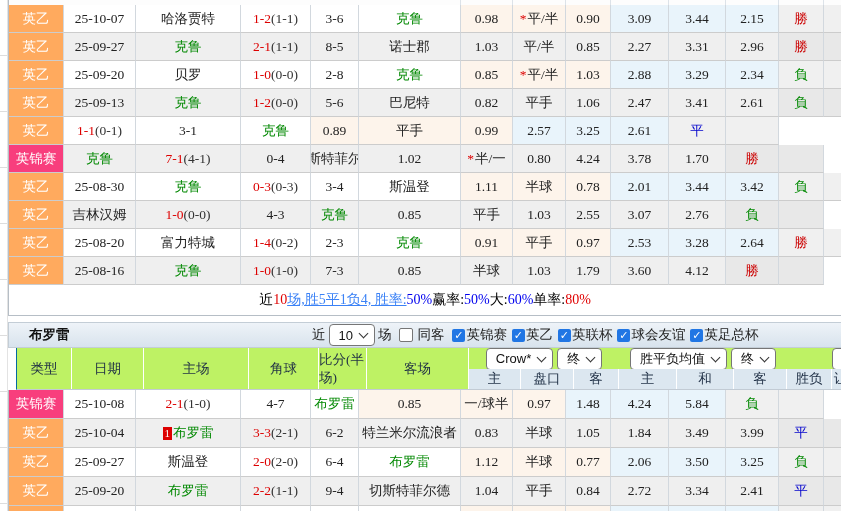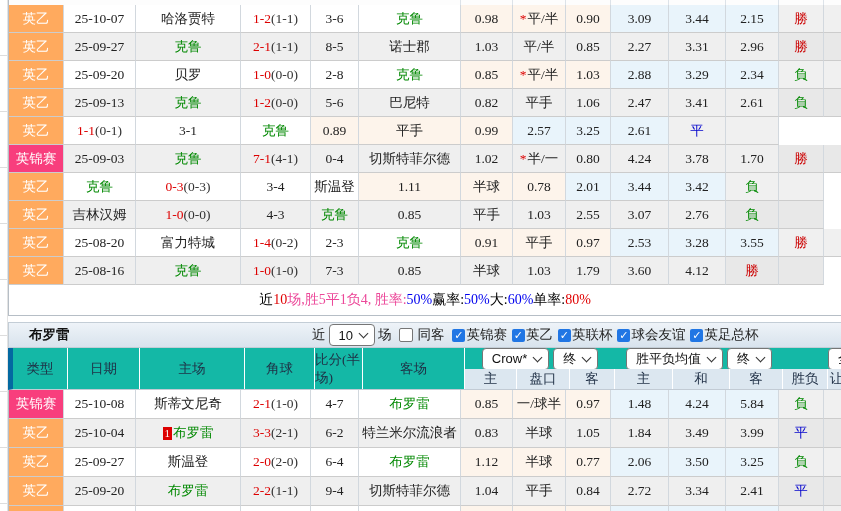--- a/index.html
+++ b/index.html
@@ -50,21 +50,21 @@
   .cb.on{background:#2176e4;color:#fff;font-size:11px;font-weight:bold;
          font-family:"Liberation Sans","DejaVu Sans",sans-serif;}
   .cb.off{background:#fff;border:1px solid #767676;width:12px;height:12px;}
   .sel{display:inline-flex;align-items:center;background:#fff;border:1px solid #767676;border-radius:4px;
        height:20px;padding:0 7px 0 9px;font-family:"Liberation Sans","DejaVu Sans",sans-serif;
        font-size:13px;color:#111;flex:none;}
   .caret{width:6px;height:6px;border-right:1.6px solid #333;border-bottom:1.6px solid #333;
          transform:rotate(45deg);margin:-3px 0 0 7px;flex:none;}
   
   .t2h{display:grid;grid-template-columns:55px 72px 105px 70px 48px 102px 52px 53px 45px 58px 57px 53px 45px 18px;
-       grid-template-rows:21px 20px;background:#14b8a6;border-left:5px solid #0369a1;border-bottom:1px solid #c2cbd4;}
+       grid-template-rows:21px 20px;background:#bef264;border-left:1px solid #0369a1;border-bottom:1px solid #c2cbd4;margin-left:8px;}
   .t2h .hcell{grid-row:1/3;display:flex;align-items:center;justify-content:center;color:#1f2f45;
               border-right:1px solid #ffffff;}
   .t2h .sh{grid-row:2;background:#dce7f0;border-right:1px solid #ffffff;color:#1f2f45;}
   .selgrp{grid-row:1;display:flex;align-items:center;justify-content:center;gap:4px;}
   .selgrp.x{justify-content:flex-start;padding-left:45px;overflow:visible;}
 </style>
 </head>
 <body>
 
 <div class="screen">
@@ -204,21 +204,20 @@
           </div>
           <div class="c asian">0.99</div>
           <div class="c euro">2.57</div>
           <div class="c euro">3.25</div>
           <div class="c euro">2.61</div>
           <div class="c res" style="color: rgb(0, 0, 204);">平</div>
           <div class="c extra"></div>
         </div>
         <div class="row cols g">
           <div class="c type pink">英锦赛</div>
-          <div class="c ">25-09-03</div>
           <div class="c ">
             <span class="tg">克鲁</span>
           </div>
           <div class="c ">
             <span class="sc">7-1</span>
             <span class="hf">(4-1)</span>
           </div>
           <div class="c ">0-4</div>
           <div class="c ">
             <span class="tk">切斯特菲尔德</span>
@@ -230,20 +229,21 @@
           </div>
           <div class="c asian">0.80</div>
           <div class="c euro">4.24</div>
           <div class="c euro">3.78</div>
           <div class="c euro">1.70</div>
           <div class="c res" style="color: rgb(204, 0, 0);">勝</div>
           <div class="c extra"></div>
         </div>
         <div class="row cols w">
           <div class="c type orange">英乙</div>
+          <div class="c ">25-08-30</div>
           <div class="c ">
             <span class="tg">克鲁</span>
           </div>
           <div class="c ">
             <span class="sc">0-3</span>
             <span class="hf">(0-3)</span>
           </div>
           <div class="c ">3-4</div>
           <div class="c ">
             <span class="tk">斯温登</span>
@@ -297,21 +297,21 @@
           <div class="c ">
             <span class="tg">克鲁</span>
           </div>
           <div class="c asian">0.91</div>
           <div class="c asian">
             <span>平手</span>
           </div>
           <div class="c asian">0.97</div>
           <div class="c euro">2.53</div>
           <div class="c euro">3.28</div>
-          <div class="c euro">3.55</div>
+          <div class="c euro">2.64</div>
           <div class="c res" style="color: rgb(204, 0, 0);">勝</div>
           <div class="c extra"></div>
         </div>
         <div class="row cols g">
           <div class="c type orange">英乙</div>
           <div class="c ">25-08-16</div>
           <div class="c ">
             <span class="tg">克鲁</span>
           </div>
           <div class="c ">
@@ -328,21 +328,21 @@
           <div class="c euro">3.60</div>
           <div class="c euro">4.12</div>
           <div class="c res" style="color: rgb(204, 0, 0);">勝</div>
           <div class="c extra"></div>
         </div>
       </div>
 
     <div class="summary" id="summary">
         <span style="color: rgb(0, 0, 0);">近</span>
         <span style="color: rgb(224, 0, 0);">10</span>
-        <span style="color: #ec4899;">场,胜5平1负4, 胜率:</span>
+        <span style="color: #3b82f6; text-decoration: underline;">场,胜5平1负4, 胜率:</span>
         <span style="color: rgb(0, 0, 238);">50%</span>
         <span style="color: rgb(0, 0, 0);"> 赢率:</span>
         <span style="color: rgb(0, 0, 238);">50%</span>
         <span style="color: rgb(0, 0, 0);"> 大:</span>
         <span style="color: rgb(0, 0, 238);">60%</span>
         <span style="color: rgb(0, 0, 0);"> 单率:</span>
         <span style="color: rgb(224, 0, 0);">80%</span>
       </div>
 
     <div class="secbar">
@@ -404,23 +404,20 @@
           </span>
       </div>
       <div id="t2-sub" style="display:contents;"><div class="sh" style="grid-column: 7;">主</div><div class="sh" style="grid-column: 8;">盘口</div><div class="sh" style="grid-column: 9;">客</div><div class="sh" style="grid-column: 10;">主</div><div class="sh" style="grid-column: 11;">和</div><div class="sh" style="grid-column: 12;">客</div><div class="sh" style="grid-column: 13;">胜负</div><div class="sh" style="grid-column: 14;">让</div></div>
     </div>
 
     <div class="tbl t2" id="t2-rows">
         <div class="row cols w">
           <div class="c type pink">英锦赛</div>
           <div class="c ">25-10-08</div>
           <div class="c ">
-            <span class="tk">斯蒂文尼奇</span>
-          </div>
-          <div class="c ">
             <span class="sc">2-1</span>
             <span class="hf">(1-0)</span>
           </div>
           <div class="c ">4-7</div>
           <div class="c ">
             <span class="tg">布罗雷</span>
           </div>
           <div class="c asian">0.85</div>
           <div class="c asian">
             <span>一/球半</span>

